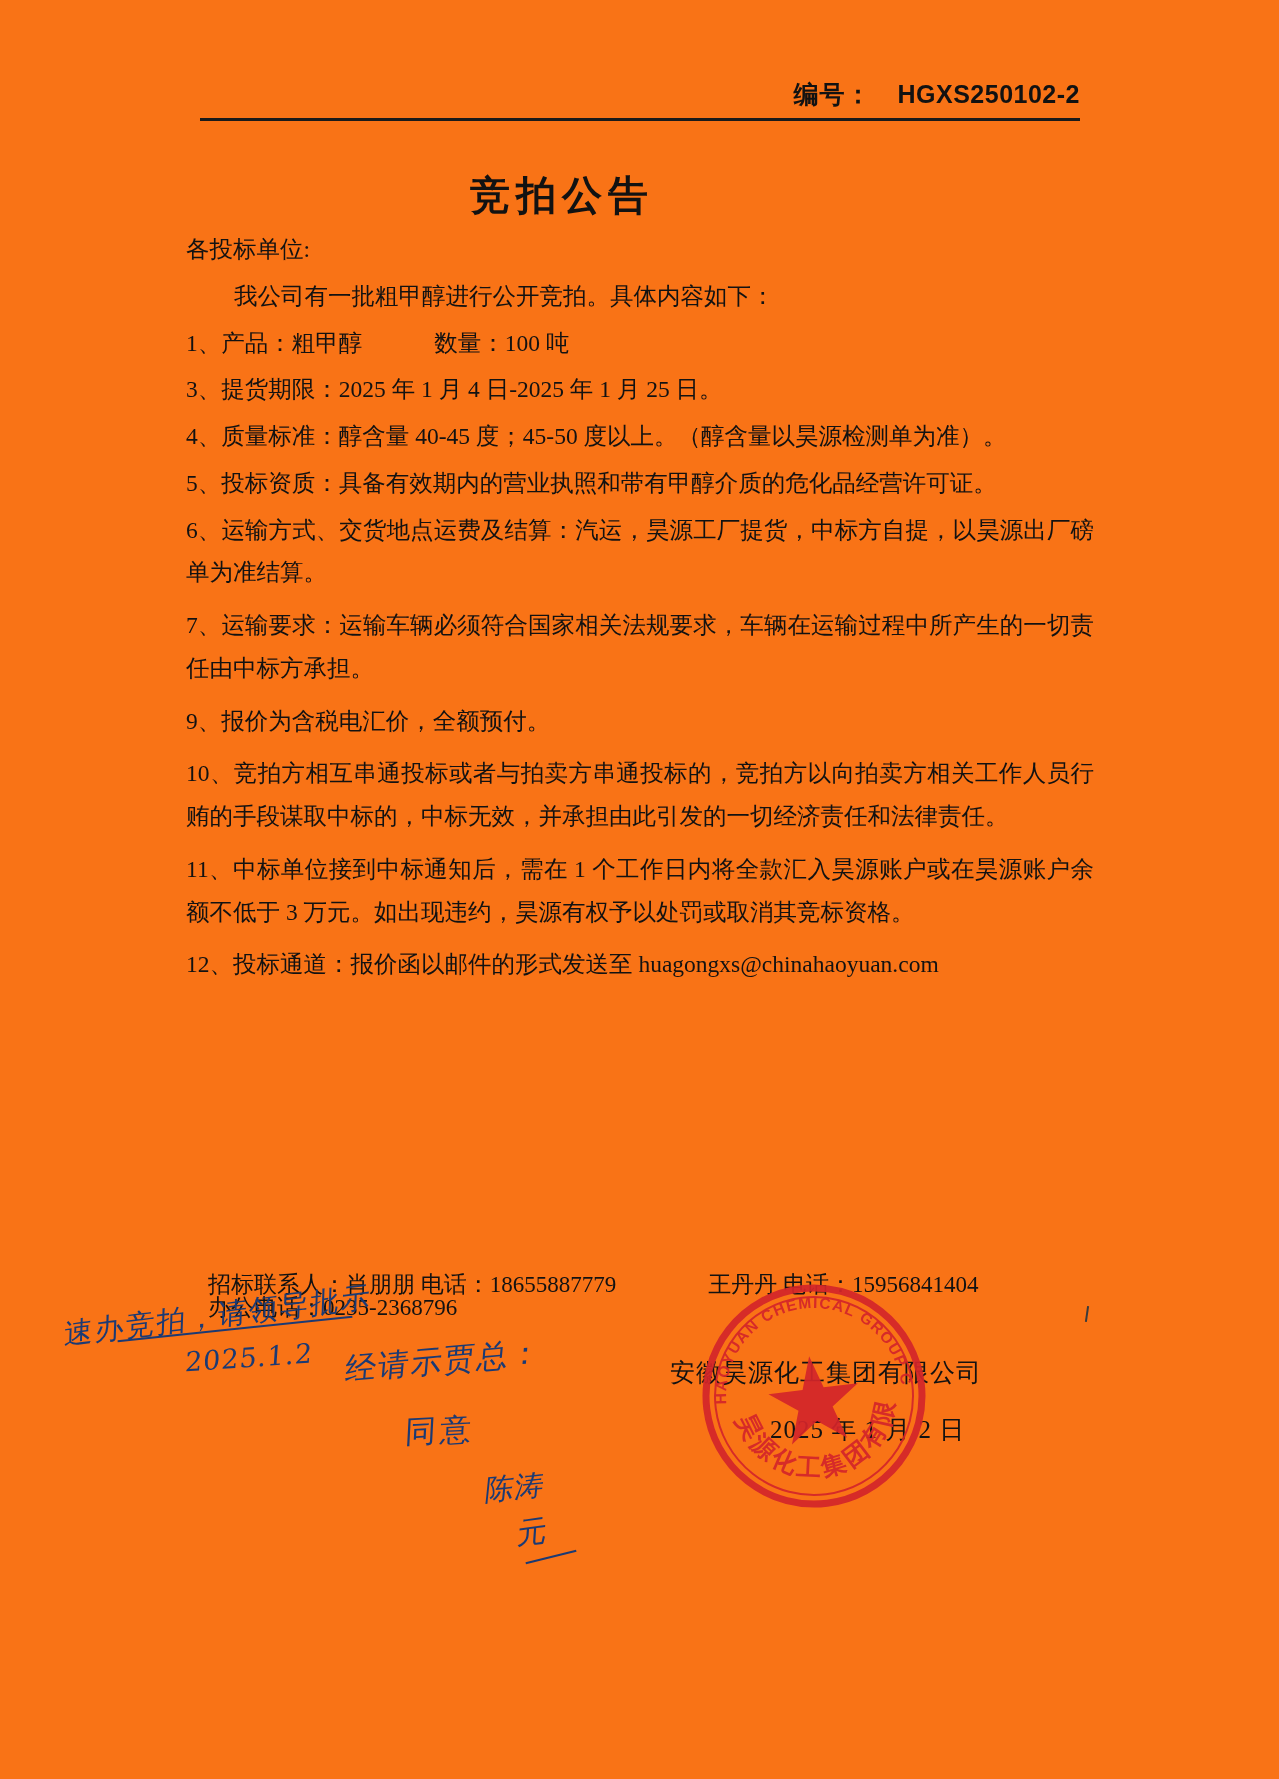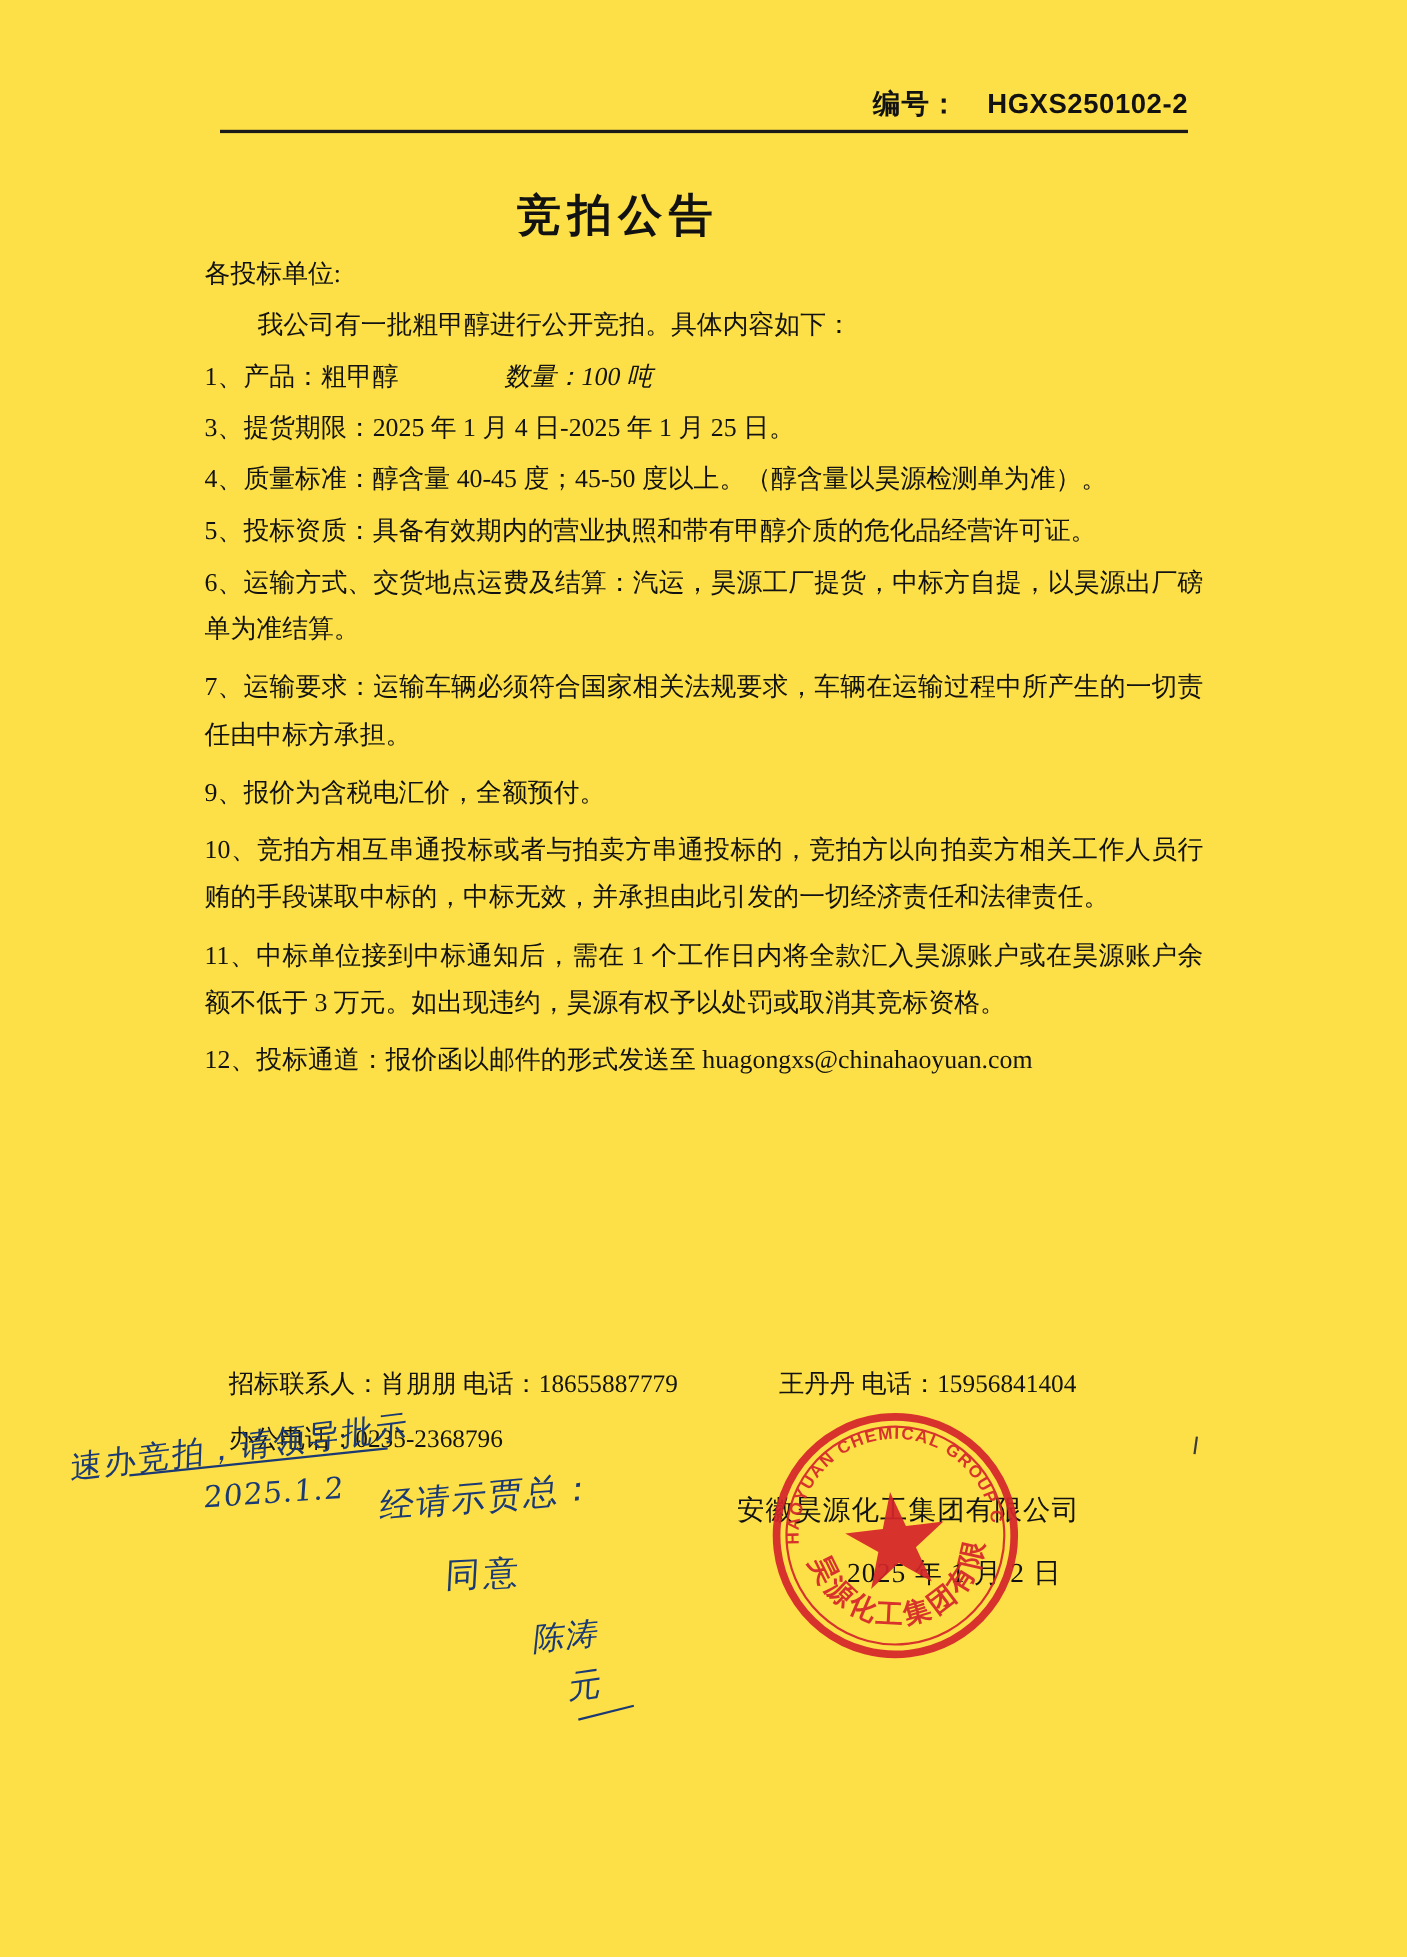--- a/index.html
+++ b/index.html
@@ -13,21 +13,21 @@
     position: relative;
     font-family: "Liberation Serif", "DejaVu Serif", serif;
     color: #121212;
     overflow: hidden;
   }
   .page {
     position: absolute;
     left: 0; top: 0;
     width: 1279px;
     height: 1779px;
-    background: #fde047;
+    background: #f97316;
   }
 
   
   .doc-number-row {
     position: absolute;
     left: 200px;
     top: 78px;
     width: 880px;
     display: flex;
     justify-content: flex-end;
@@ -77,40 +77,40 @@
   }
   .para {
     margin: 0 0 10px 0;
     text-align: justify;
   }
   .para.indent {
     text-indent: 48px;
   }
   .para .num-qty {
     display: inline-block;
-    margin-left: 96px;
-    font-style: italic;
+    margin-left: 72px;
   }
   .tight { margin-bottom: 4px; }
   .gap-top { }
 
   
   .contact-row {
     position: absolute;
     left: 208px;
     top: 1242px;
     width: 880px;
     font-size: 23px;
     display: flex;
     align-items: flex-end;
   }
   .contact-left { white-space: nowrap; }
   .contact-right {
     margin-left: 92px;
     white-space: nowrap;
+    margin-top: 27px;
   }
   .office-row {
     position: absolute;
     left: 208px;
     top: 1292px;
     font-size: 23px;
     white-space: nowrap;
   }
 
   

